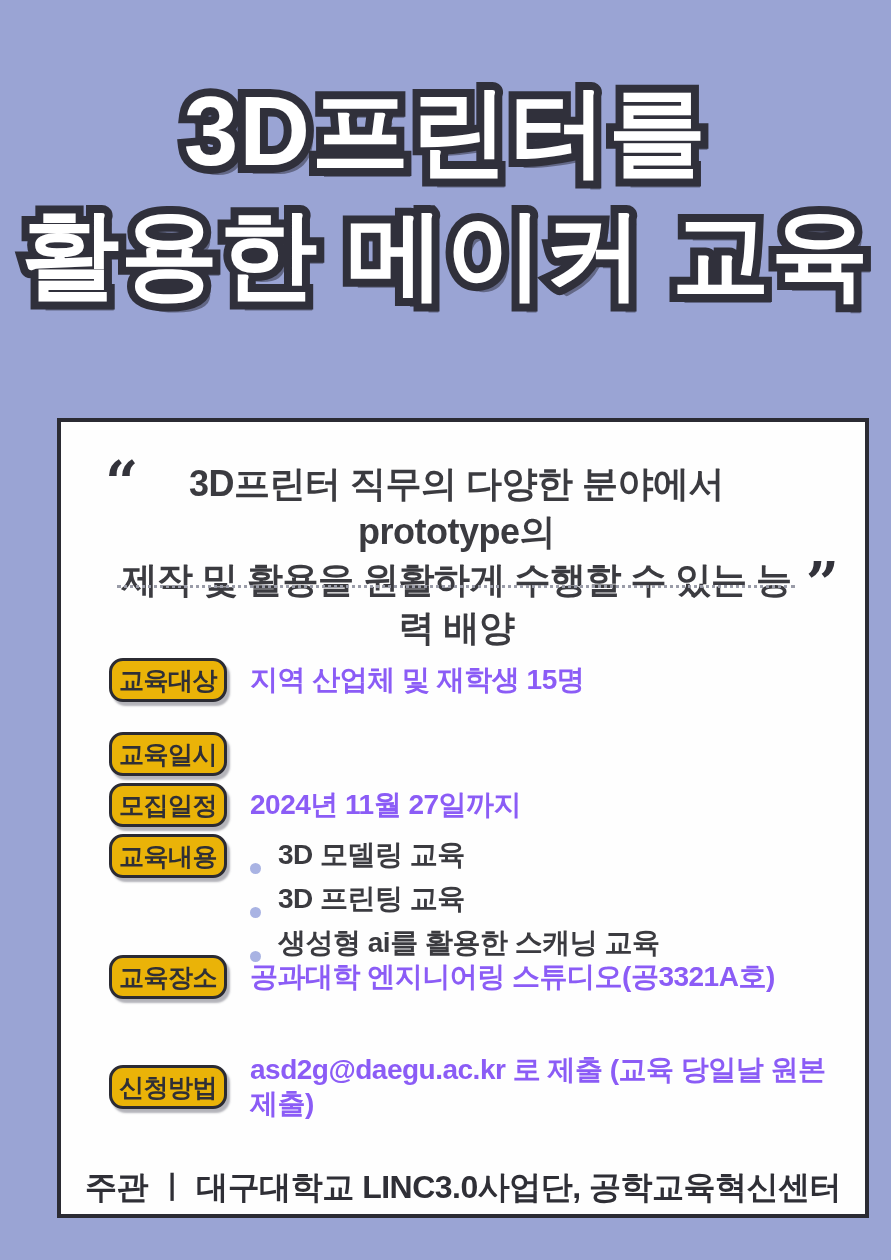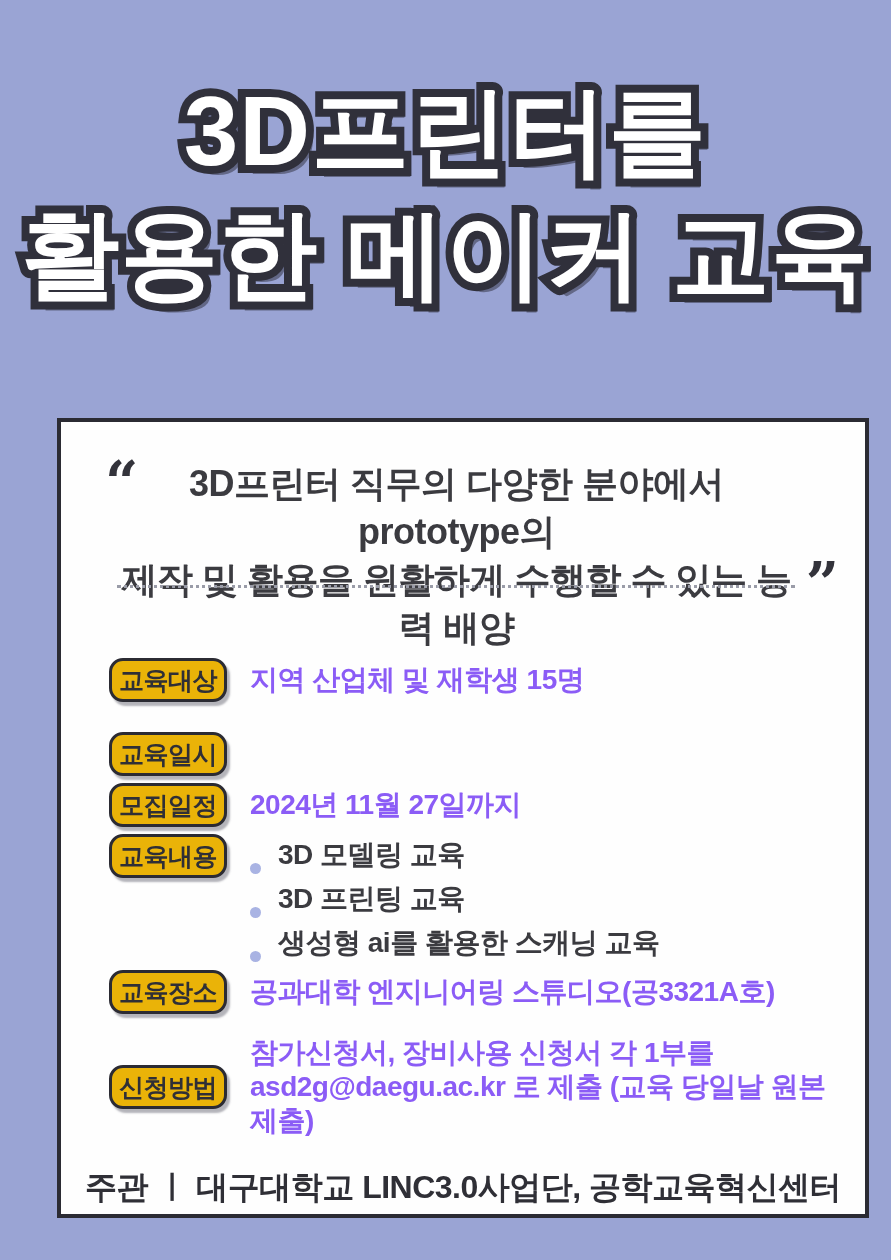--- a/index.html
+++ b/index.html
@@ -143,27 +143,26 @@
         <span class="bullet-dot"></span>
         <span>3D 프린팅 교육</span>
       </div>
       <div class="bullet-item">
         <span class="bullet-dot"></span>
         <span>생성형 ai를 활용한 스캐닝 교육</span>
       </div>
     </div>
   </div>
 
-  <div class="row" style="top:547px; height:46px;">
+  <div class="row" style="top:532px; height:46px;">
     <div class="badge">교육장소</div>
     <div class="value">공과대학 엔지니어링 스튜디오(공3321A호)</div>
   </div>
 
   <div class="row" style="top:625px; height:80px;">
     <div class="badge">신청방법</div>
     <div class="value">
-      <div>참가신청서, 장비사용 신청서 각 1부를</div>
       <div>asd2g@daegu.ac.kr 로 제출 (교육 당일날 원본 제출)</div>
     </div>
   </div>
 
   <div class="card-footer">주관  ㅣ  대구대학교 LINC3.0사업단, 공학교육혁신센터</div>
 </div>
 
 </body></html>

